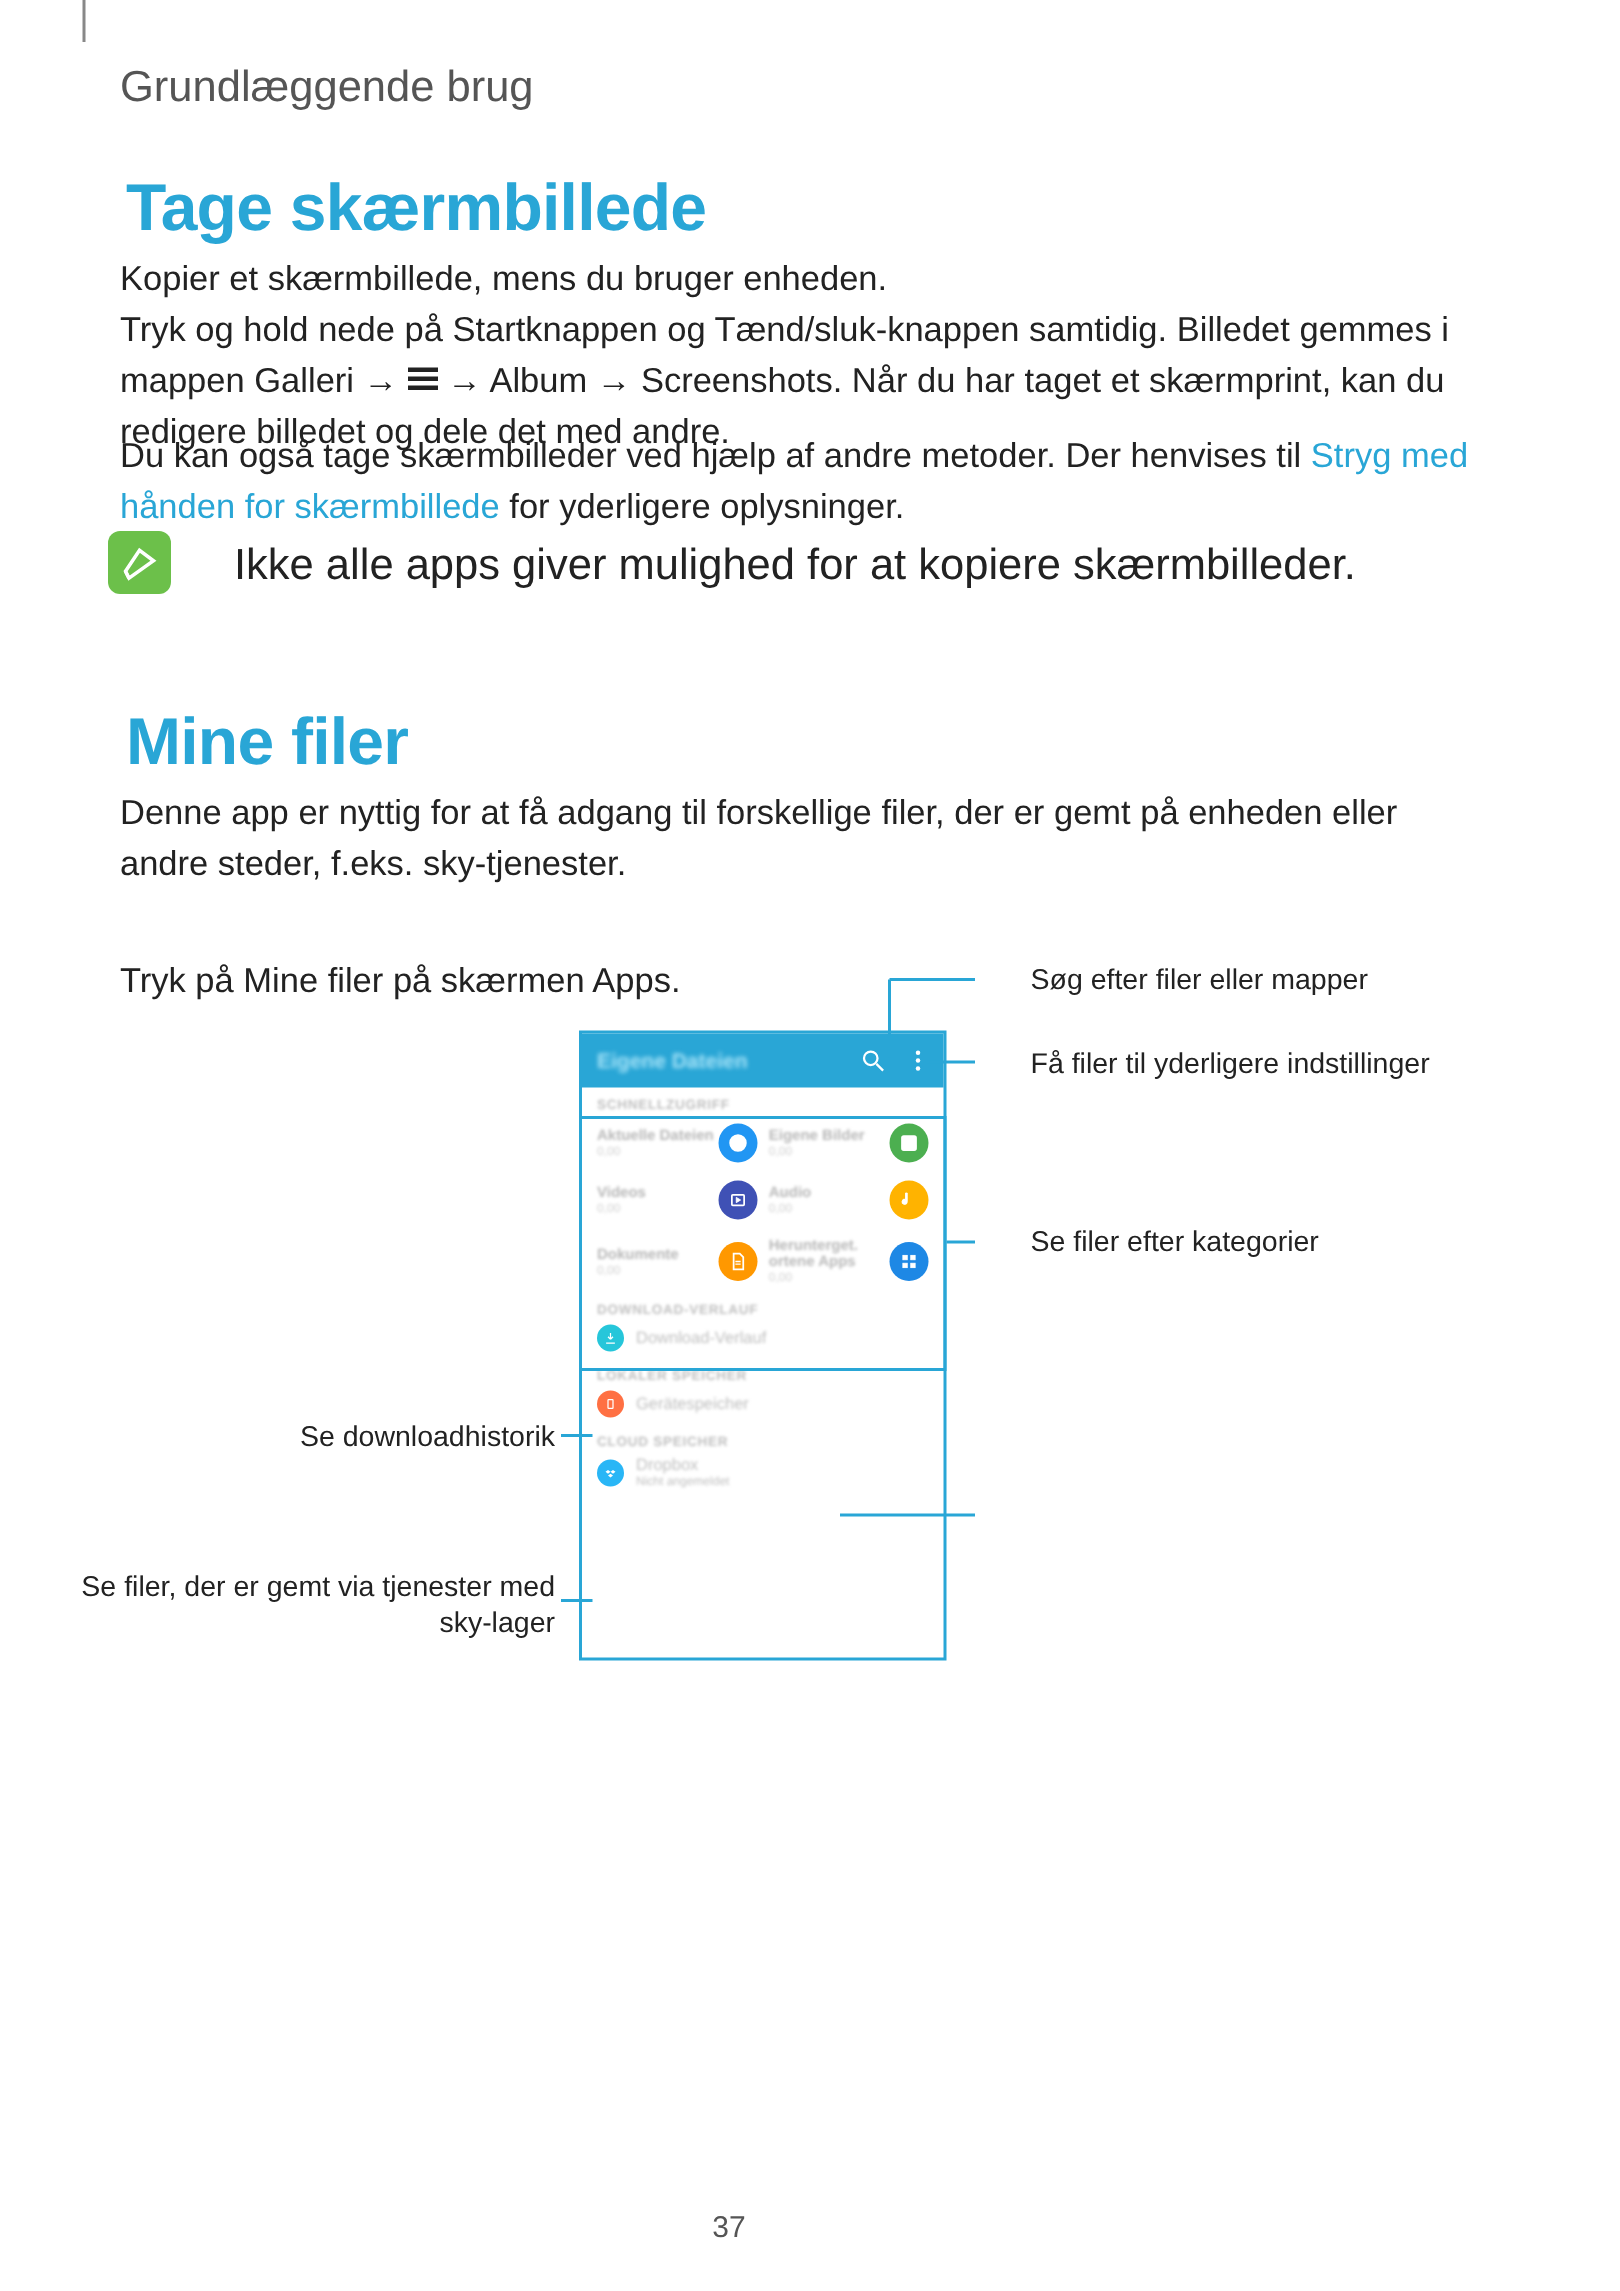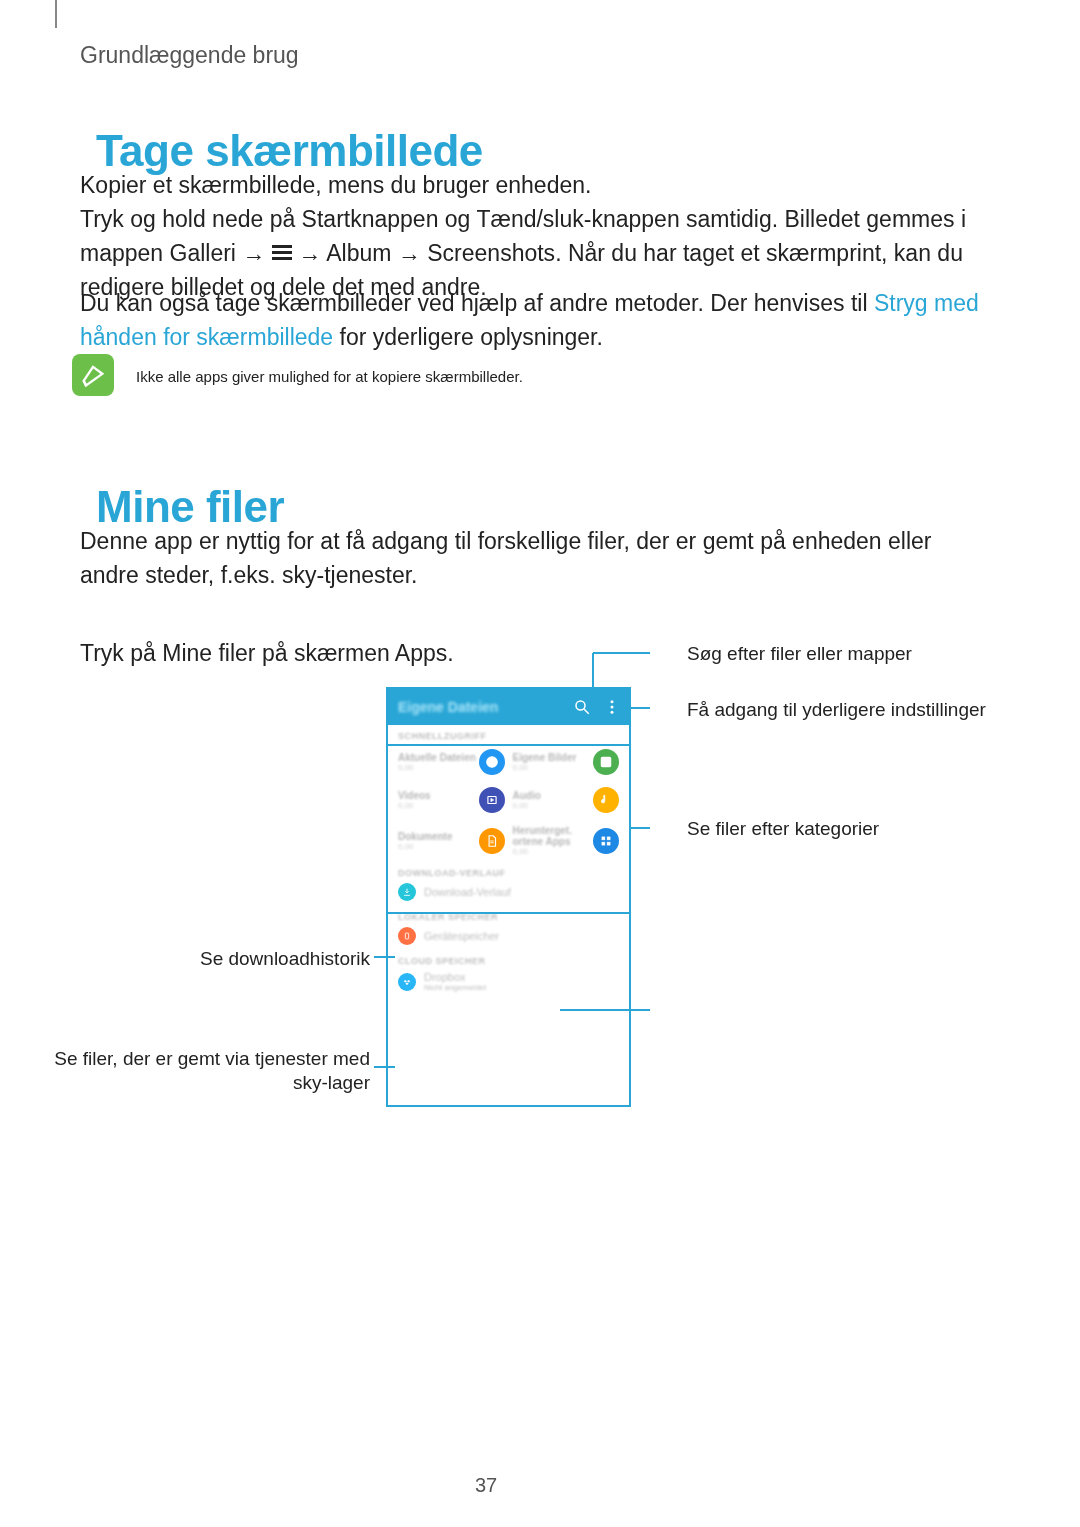--- a/index.html
+++ b/index.html
@@ -21,28 +21,28 @@
     left: 55px;
     top: 0;
     width: 2px;
     height: 28px;
     background: #888;
   }
   .section-label {
     position: absolute;
     left: 80px;
     top: 42px;
-    font-size: 23px;
+    font-size: 29px;
     color: #555;
   }
   h1.blue {
     color: #29a6d6;
     font-size: 44px;
     font-weight: 700;
-    margin: 16px;
+    margin: 4px;
     letter-spacing: -0.5px;
   }
   .h1-first { position: absolute; left: 80px; top: 110px; }
   .h1-second { position: absolute; left: 80px; top: 466px; }
   .para {
     position: absolute;
     left: 80px;
     width: 900px;
     font-size: 23px;
     line-height: 34px;
@@ -81,23 +81,24 @@
     width: 42px;
     height: 42px;
     background: #6cc04a;
     border-radius: 8px;
     display: flex;
     align-items: center;
     justify-content: center;
   }
   .note-icon svg { width: 28px; height: 28px; }
   .note-text {
-    font-size: 15px;
+    font-size: 29px;
     line-height: 34px;
     padding-top: 6px;
+    margin-left: 20px;
   }
 
   
   .phone {
     position: absolute;
     left: 386px;
     top: 687px;
     width: 245px;
     height: 420px;
     border: 2px solid #29a6d6;
@@ -393,19 +394,19 @@
     <line x1="631" y1="828" x2="650" y2="828"></line>
 
     <line x1="395" y1="957" x2="374" y2="957"></line>
 
     <line x1="560" y1="1010" x2="650" y2="1010"></line>
 
     <line x1="395" y1="1067" x2="374" y2="1067"></line>
   </svg>
 
   <div class="ann ann-right" style="top:642px">Søg efter filer eller mapper</div>
-  <div class="ann ann-right" style="top:698px">Få adgang til yderligere indstillinger</div>
+  <div class="ann ann-right" style="top:698px">Få filer til yderligere indstillinger</div>
   <div class="ann ann-right" style="top:817px">Se filer efter kategorier</div>
   <div class="ann ann-left" style="top:947px; left:150px; width:220px">Se downloadhistorik</div>
   <div class="ann ann-left" style="top:1047px; left:40px; width:330px">Se filer, der er gemt via tjenester med sky-lager</div>
 
   <div class="page-num">37</div>
 </div>
 
 </body></html>

